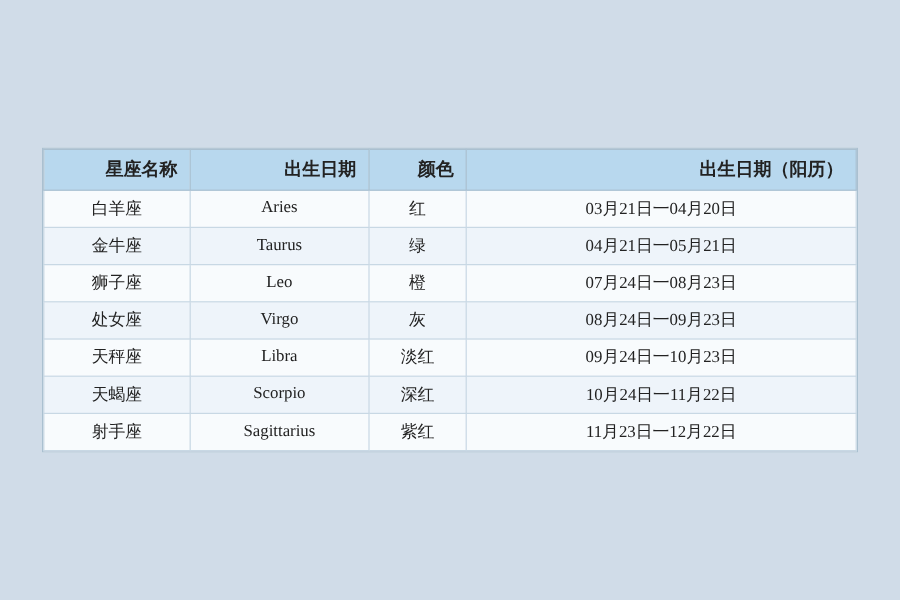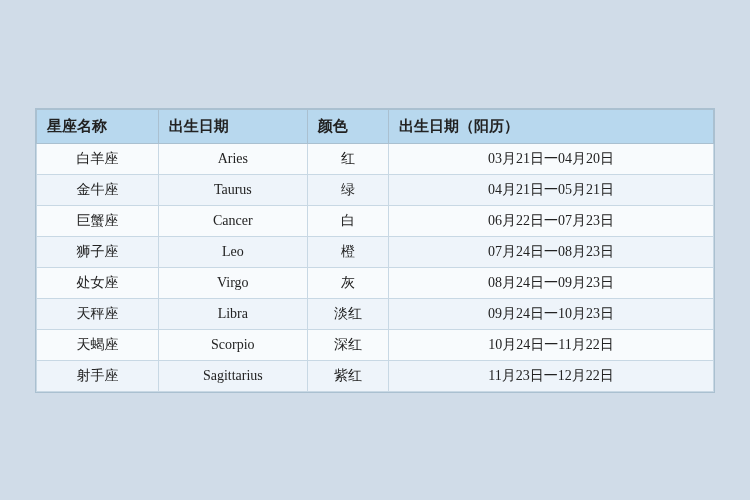--- a/index.html
+++ b/index.html
@@ -20,21 +20,21 @@
     table {
       width: 100%;
       border-collapse: collapse;
     }
     thead tr {
       background-color: #b8d8ee;
     }
     thead th {
       border: 1px solid #aac0d0;
       padding: 7px 10px;
-      text-align: left;
+      text-align: right;
       font-size: 15px;
       color: #222;
       font-weight: bold;
     }
     tbody tr {
       background-color: #f8fbfd;
     }
     tbody tr:nth-child(even) {
       background-color: #eef4fa;
     }
@@ -70,26 +70,20 @@
           <td>红</td>
           <td>03月21日一04月20日</td>
         </tr>
         <tr>
           <td>金牛座</td>
           <td>Taurus</td>
           <td>绿</td>
           <td>04月21日一05月21日</td>
         </tr>
         <tr>
-          <td>巨蟹座</td>
-          <td>Cancer</td>
-          <td>白</td>
-          <td>06月22日一07月23日</td>
-        </tr>
-        <tr>
           <td>狮子座</td>
           <td>Leo</td>
           <td>橙</td>
           <td>07月24日一08月23日</td>
         </tr>
         <tr>
           <td>处女座</td>
           <td>Virgo</td>
           <td>灰</td>
           <td>08月24日一09月23日</td>

